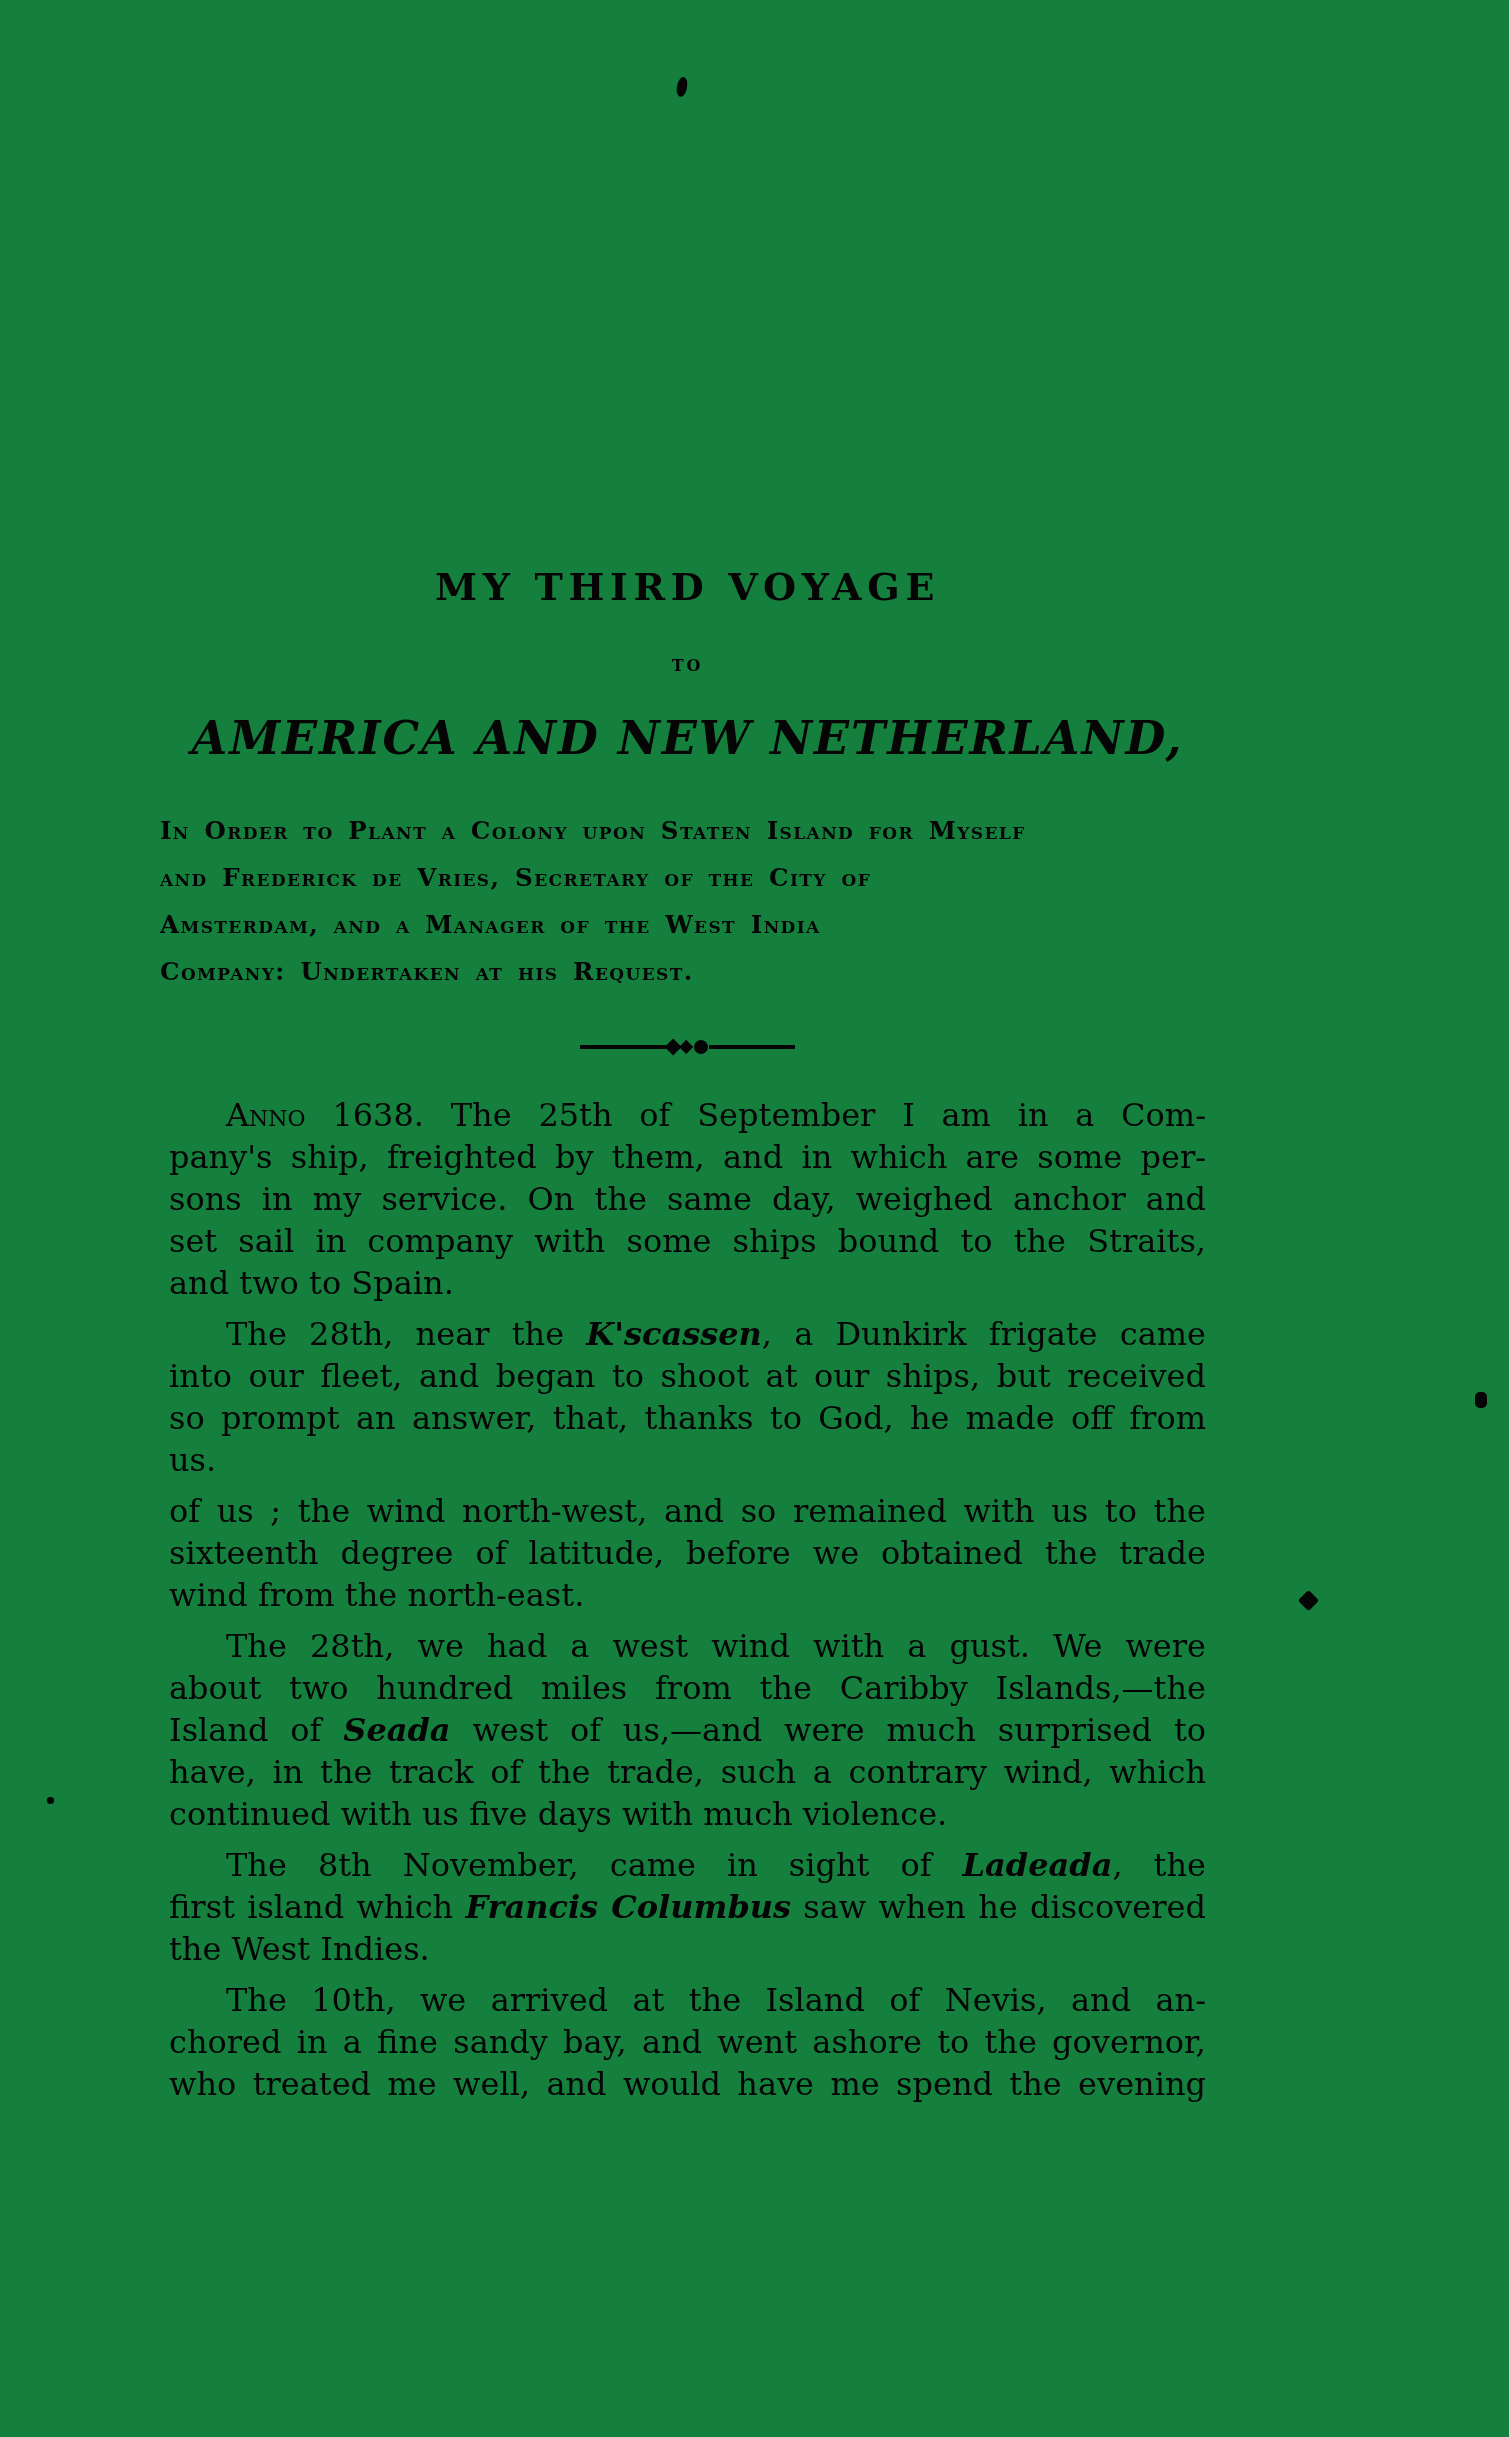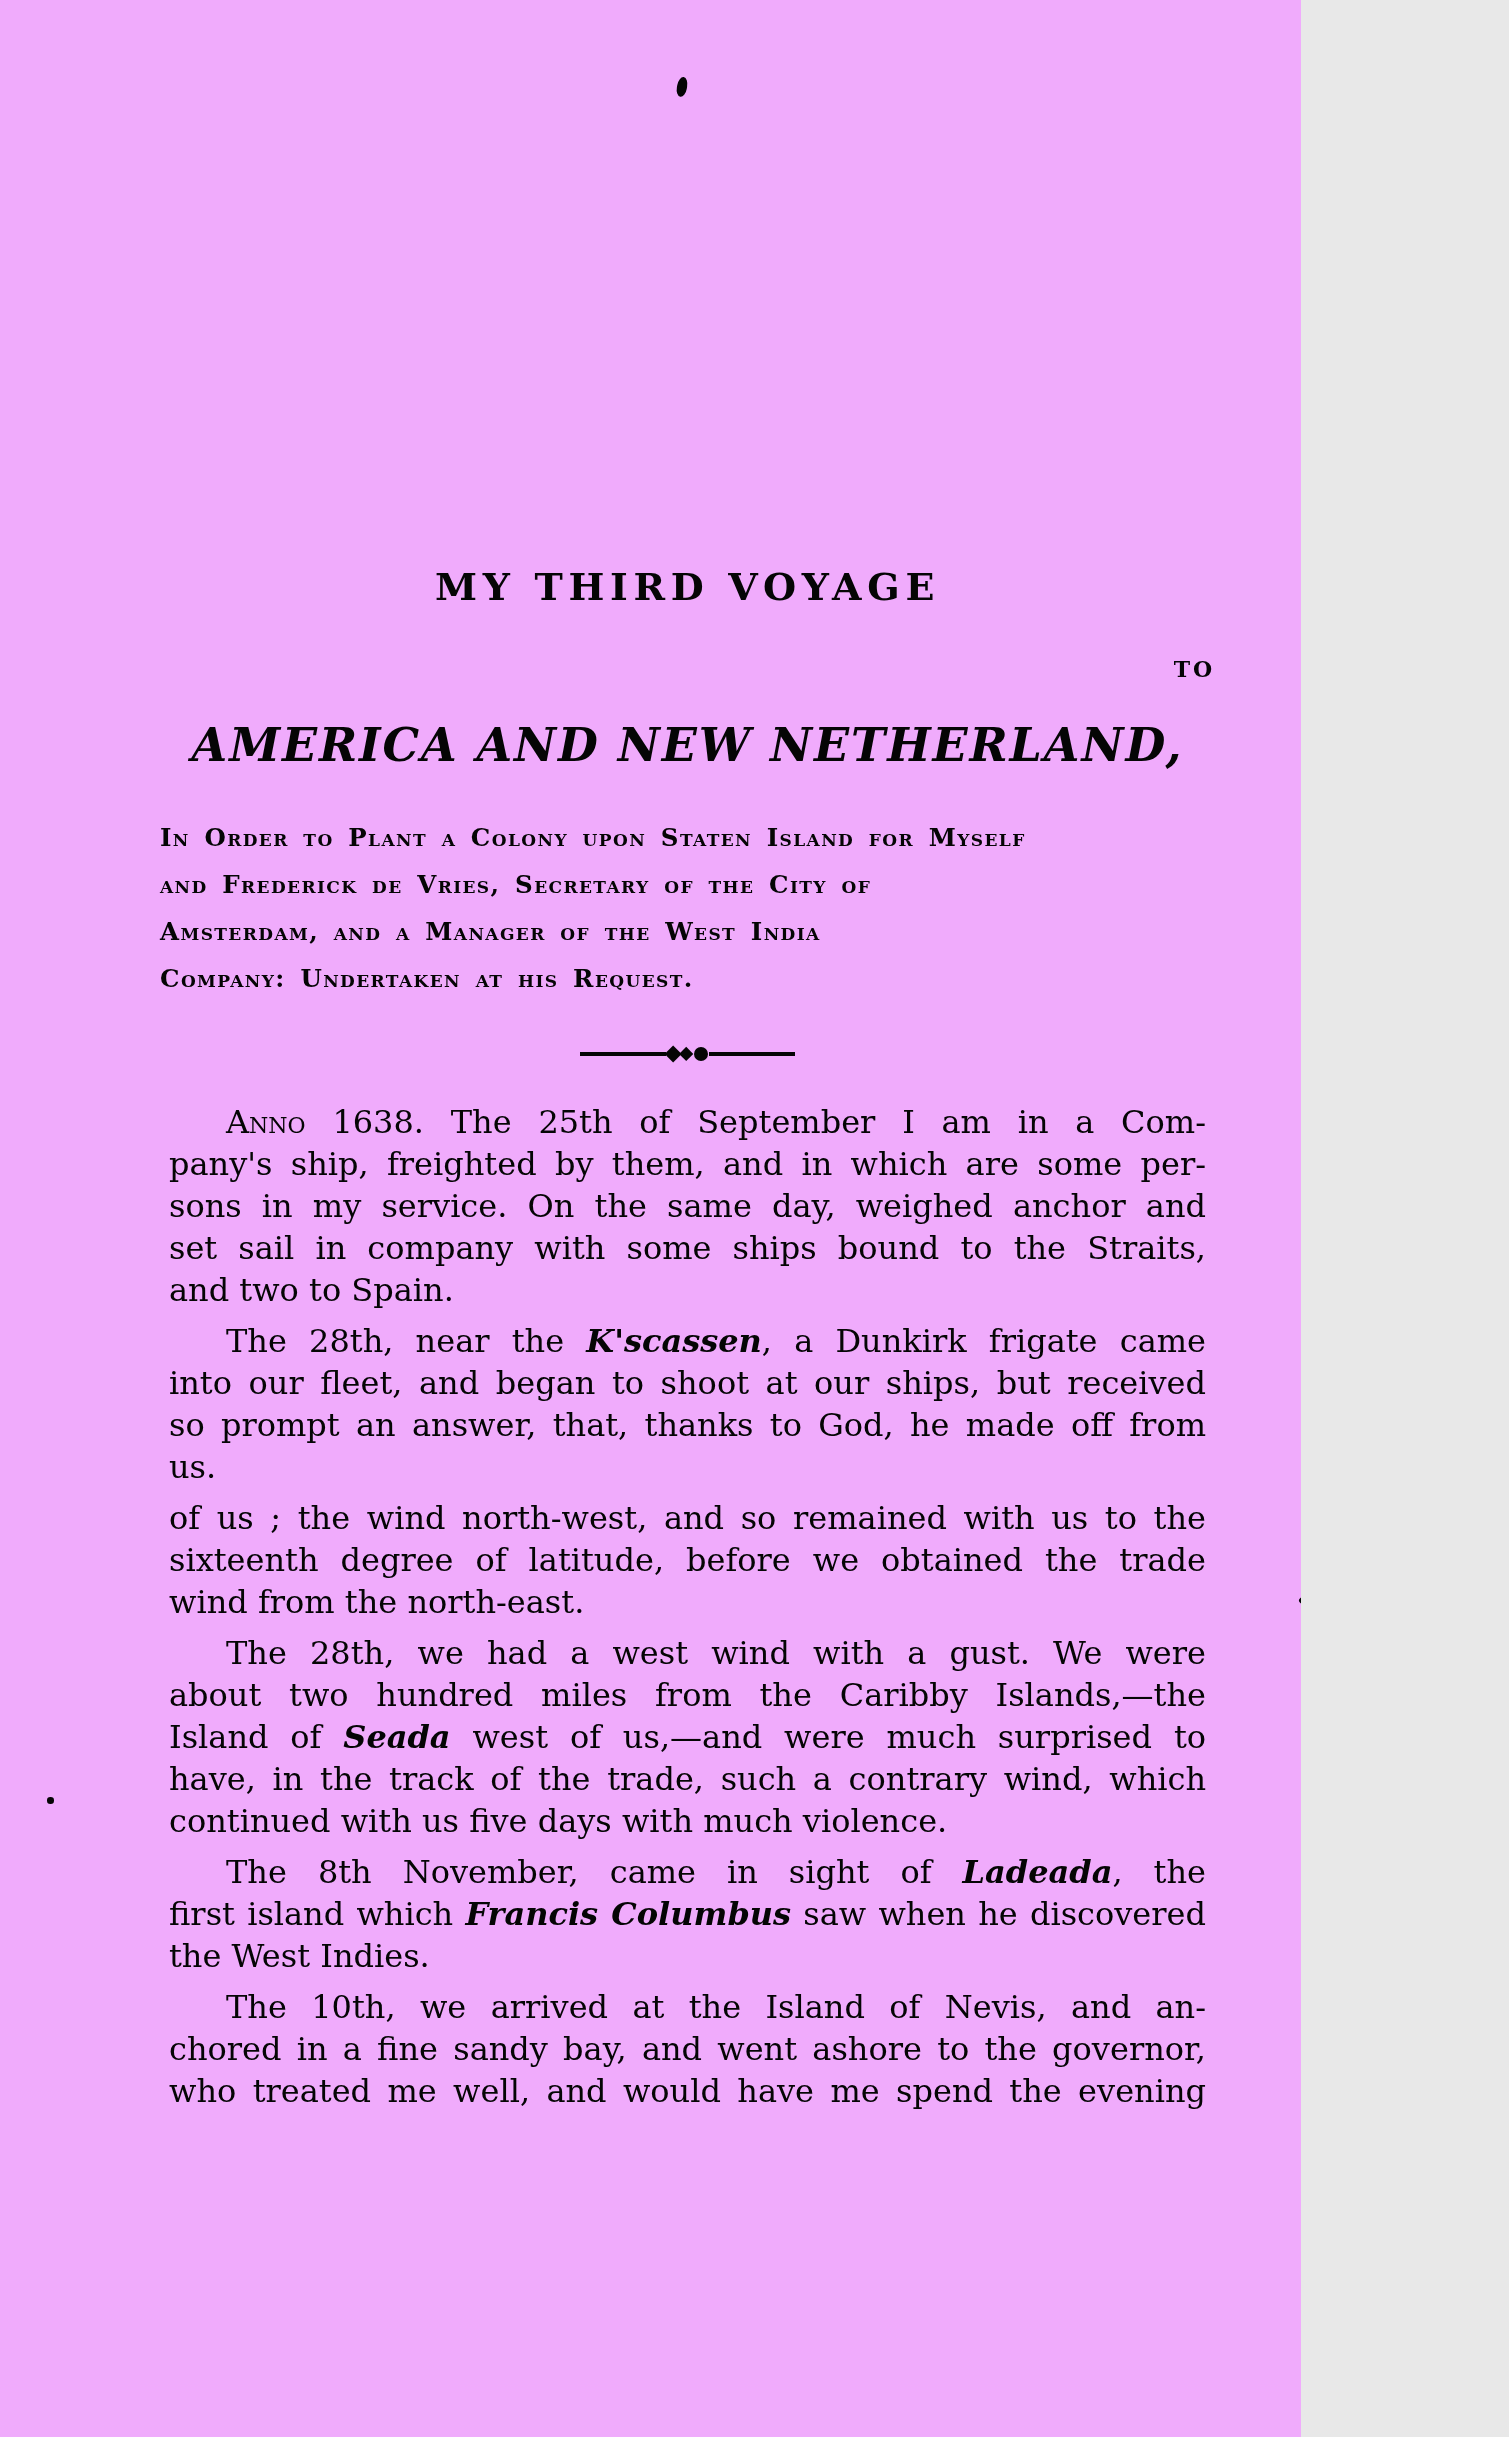--- a/index.html
+++ b/index.html
@@ -1,37 +1,37 @@
 <!DOCTYPE html>
 <html style="font-size:15px"><head>
 <meta charset="utf-8">
 <style>
   html,body{margin:0;padding:0;background:#e8e8e8;}
   .sheet{
     position:relative;
-    width:1301px;height:2438px;
-    background:#f0abfc;
+    width:1509px;height:2438px;
+    background:#15803d;
     color:#050505;
     font-family:"DejaVu Serif","Liberation Serif",serif;
     overflow:hidden;
   }
   .content{
     position:absolute;left:160px;top:0;width:1055px;
   }
   .title1{
     margin-top:564px;
     text-align:center;
     font-size:38px;font-weight:bold;
     letter-spacing:5.7px;
     white-space:nowrap;
   }
   .title-to{
     margin-top:47px;
-    text-align:right;
-    font-size:22px;font-weight:bold;
+    text-align:center;
+    font-size:16px;font-weight:bold;
     letter-spacing:2.8px;
     white-space:nowrap;
   }
   .title2{
     margin-top:36px;
     text-align:center;
     font-size:46px;font-weight:bold;
     letter-spacing:1.9px;
     white-space:nowrap;
     font-style:italic;

